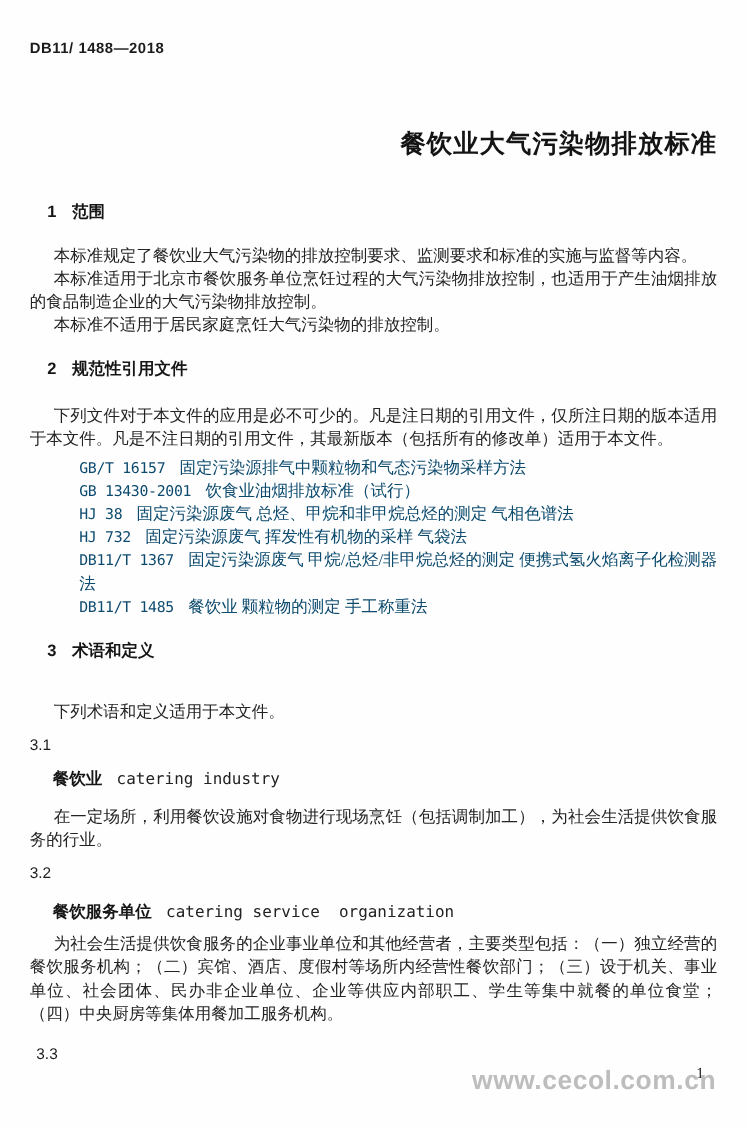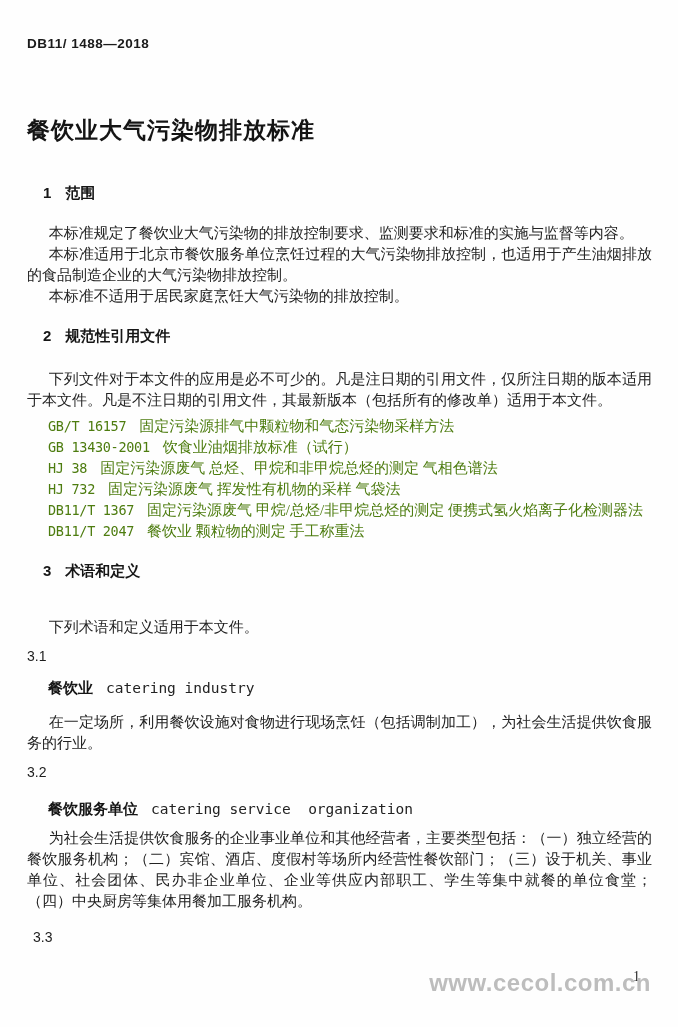--- a/index.html
+++ b/index.html
@@ -8,36 +8,36 @@
     font-family:"Liberation Serif","DejaVu Serif",serif;
     color:#212121;overflow:hidden;box-sizing:border-box;
   }
   .content{padding:0 26px 0 27px;}
   .doc-number{
     padding-top:36px;text-align:left;
     font-family:"Liberation Sans","DejaVu Sans",sans-serif;
     font-weight:bold;font-size:13.5px;letter-spacing:.5px;color:#1b1b1b;
   }
   .doc-title{
-    margin:64px 0 0 0;text-align:left;
+    margin:64px 0 0 0;text-align:right;
     font-family:"Liberation Sans","DejaVu Sans",sans-serif;
     font-weight:bold;font-size:23px;line-height:30px;color:#141414;
     letter-spacing:1px;
   }
   .sec-heading{
     margin:16px;font-family:"Liberation Sans","DejaVu Sans",sans-serif;
     font-weight:bold;font-size:15px;line-height:20px;color:#161616;
   }
   .sec-num{display:inline-block;margin-right:14px;}
   .para{
     margin:0;font-size:15px;line-height:21px;text-indent:1.45em;
     text-align:justify;color:#232323;
   }
   .ref-list{margin-top:5px;padding-left:21px;}
-  .ref-line{font-size:15px;line-height:21px;color:#4d7c0f;}
+  .ref-line{font-size:15px;line-height:21px;color:#0c4a6e;margin-left:24px;}
   .ref-code{
     font-family:"DejaVu Sans Mono","Liberation Mono",monospace;
     font-size:13.5px;margin-right:13px;letter-spacing:-.3px;
   }
   .term-num{
     font-family:"Liberation Sans","DejaVu Sans",sans-serif;
     font-size:14px;line-height:18px;color:#1d1d1d;
   }
   .term-line{padding-left:21px;line-height:21px;}
   .term-zh{
@@ -93,21 +93,21 @@
       <div class="ref-line">
         <span class="ref-code">HJ 38</span><span>固定污染源废气 总烃、甲烷和非甲烷总烃的测定 气相色谱法</span>
       </div>
       <div class="ref-line">
         <span class="ref-code">HJ 732</span><span>固定污染源废气 挥发性有机物的采样 气袋法</span>
       </div>
       <div class="ref-line">
         <span class="ref-code">DB11/T 1367</span><span>固定污染源废气 甲烷/总烃/非甲烷总烃的测定 便携式氢火焰离子化检测器法</span>
       </div>
       <div class="ref-line">
-        <span class="ref-code">DB11/T 2047</span><span>餐饮业 颗粒物的测定 手工称重法</span>
+        <span class="ref-code">DB11/T 1485</span><span>餐饮业 颗粒物的测定 手工称重法</span>
       </div>
     </div>
 
     <h2 class="sec-heading mt19">
       <span class="sec-num">3</span><span class="sec-title">术语和定义</span>
     </h2>
     <p class="para mt18">下列术语和定义适用于本文件。</p>
 
     <div class="term-num mt9">3.1</div>
     <div class="term-line mt12">

